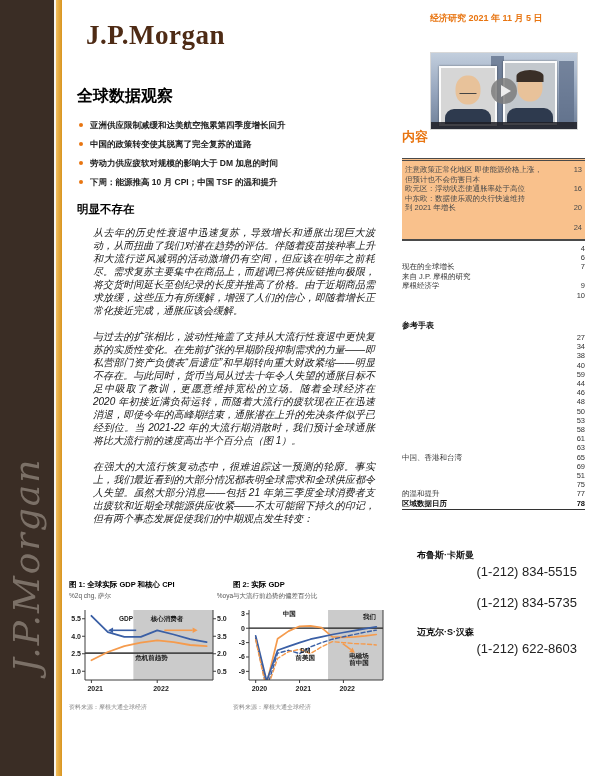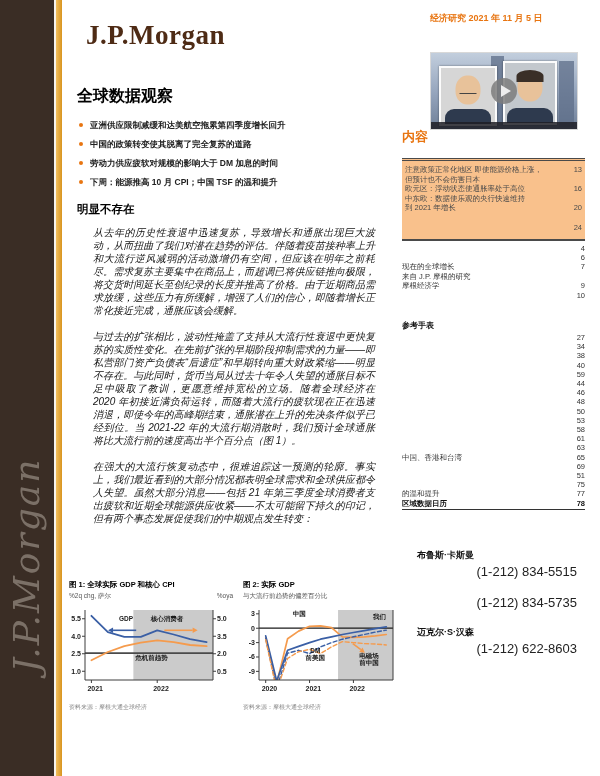--- a/index.html
+++ b/index.html
@@ -47,21 +47,21 @@
   .content{position:absolute;left:77px;top:86px;width:314px;}
   .title{font-size:16px;font-weight:bold;margin:0 0 12px;color:#000;}
   .bullets{list-style:none;margin:0;padding:0;}
   .bullets li{position:relative;padding-left:13px;font-size:8.5px;font-weight:bold;
               color:#222;margin-bottom:7px;line-height:12px;}
   .bullets li::before{content:'';position:absolute;left:2px;top:4px;width:4px;height:4px;
                       border-radius:50%;background:#e87511;}
   .sect{font-size:11.5px;font-weight:bold;margin:14px 0 9px;color:#000;}
   .content p{font-size:10px;line-height:13px;text-align:justify;margin:0 16px 13px;color:#141414;font-style:italic;}
   
-  .charts{display:flex;gap:10px;margin:55px 0 0 -8px;}
+  .charts{display:flex;margin:55px 0 0 -8px;}
   .charts figure{margin:0;width:166px;}
   .c-title{font-size:7.5px;font-weight:bold;color:#000;}
   .c-sub{display:flex;justify-content:space-between;font-size:6.5px;color:#555;margin-top:2px;}
   .charts svg{display:block;margin-top:1px;}
   .c-src{font-size:6px;color:#888;margin-top:1px;}
   
   .toc{position:absolute;left:402px;top:128px;width:183px;font-size:7.5px;color:#333;}
   .toc-head{color:#e87511;font-weight:bold;font-size:13px;margin-bottom:12px;}
   .toc-box{background:#f9c18c;border-top:3px double #4a4a4a;border-bottom:2px solid #4a4a4a;
            padding:4px 3px 6px;color:#4a4a4a;}

